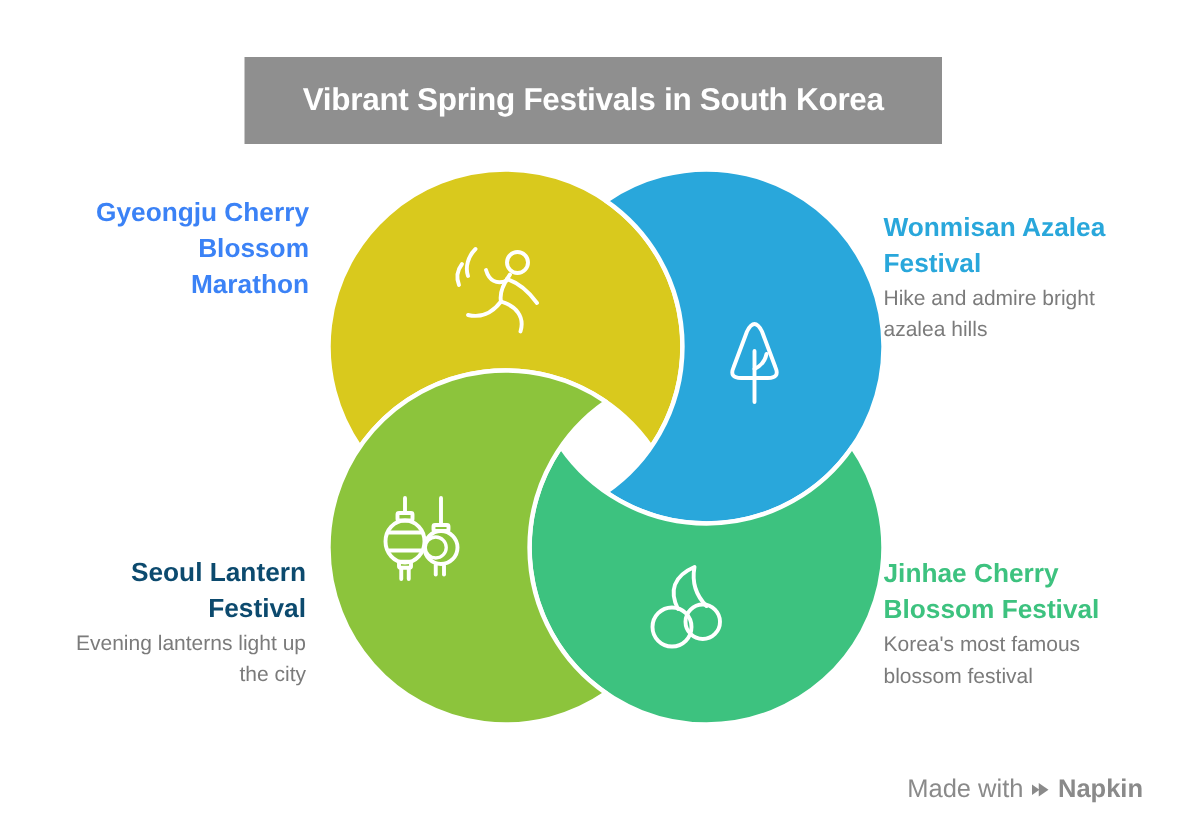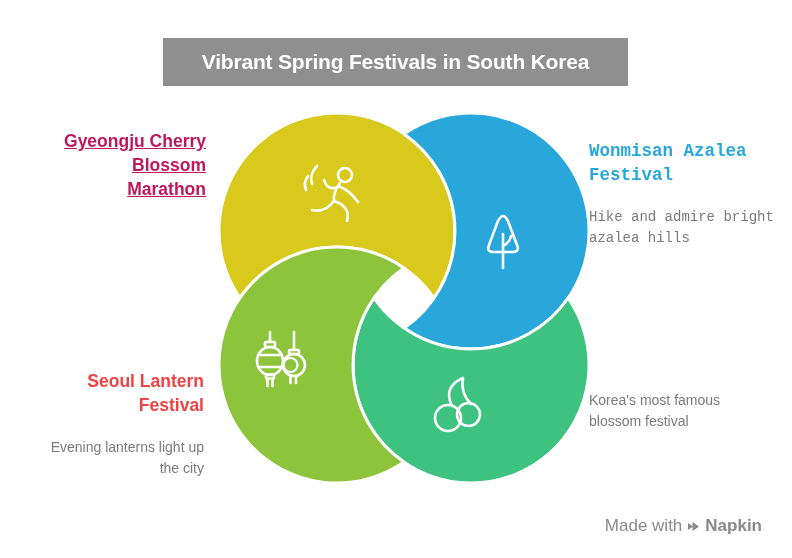--- a/index.html
+++ b/index.html
@@ -7,21 +7,21 @@
     position: relative;
     width: 792px;
     height: 558px;
     background: #ffffff;
     overflow: hidden;
     font-family: "Liberation Sans", sans-serif;
   }
   .title-box {
     position: absolute;
     left: 163px; top: 38px;
-    width: 465px; height: 48px;
+    width: 465px; height: 58px;
     display: flex; align-items: center; justify-content: center;
   }
   .title-box .title-text {
     color: #ffffff;
     font-size: 21px;
     font-weight: bold;
     letter-spacing: -0.2px;
     white-space: nowrap;
   }
   .knot-svg { position: absolute; left: 0; top: 0; }
@@ -30,24 +30,24 @@
     font-size: 17.5px;
     font-weight: bold;
     line-height: 24px;
     white-space: pre-line;
   }
   .item .desc {
     font-size: 14px;
     line-height: 21px;
     color: #7B7B7B;
     white-space: pre-line;
-    margin-top: 20px;
+    margin-top: 1px;
   }
   #item-gyeongju { left: 24px;  top: 129px; width: 182px; text-align: right; }
-  #item-wonmisan { left: 589px; top: 139px; width: 195px; text-align: left; font-family: Liberation Mono, monospace; }
+  #item-wonmisan { left: 589px; top: 139px; width: 195px; text-align: left; }
   #item-seoul    { left: 22px;  top: 369px; width: 182px; text-align: right; }
   #item-jinhae   { left: 589px; top: 370px; width: 195px; text-align: left; }
   .attribution {
     position: absolute;
     right: 30px; top: 516px;
     display: flex; align-items: center; gap: 5px;
     color: #8A8A8A;
     font-size: 17px;
     text-decoration: none;
     cursor: pointer;
@@ -110,40 +110,42 @@
     </g>
 
     <g fill="none" stroke="#FFFFFF" stroke-width="2.6" stroke-linecap="round" stroke-linejoin="round">
       <circle cx="448" cy="418" r="13"></circle>
       <circle cx="468.5" cy="414.5" r="11.5"></circle>
       <path d="M452,406 C446,394 449,384 463,378 C461,389 464,397 471,404"></path>
     </g>
   </svg>
 
   <div class="item" id="item-gyeongju">
-    <div class="heading" style="color: #be185d; text-decoration: underline;">Gyeongju Cherry
+    <div class="heading" style="color: #3b82f6;">Gyeongju Cherry
 Blossom
 Marathon</div>
   </div>
 
   <div class="item" id="item-wonmisan">
     <div class="heading" style="color: rgb(41, 167, 219);">Wonmisan Azalea
 Festival</div>
     <div class="desc">Hike and admire bright
 azalea hills</div>
   </div>
 
   <div class="item" id="item-seoul">
-    <div class="heading" style="color: #ef4444;">Seoul Lantern
+    <div class="heading" style="color: #0c4a6e;">Seoul Lantern
 Festival</div>
     <div class="desc">Evening lanterns light up
 the city</div>
   </div>
 
   <div class="item" id="item-jinhae">
+    <div class="heading" style="color: rgb(61, 194, 127);">Jinhae Cherry
+Blossom Festival</div>
     <div class="desc">Korea's most famous
 blossom festival</div>
   </div>
 
   <div class="attribution">
     <span>Made with</span>
     <svg width="13" height="13" viewBox="0 0 13 13">
       <path d="M1,3 L6,6.5 L1,10 Z" fill="#8A8A8A"></path>
       <path d="M5.5,2 L12,6.5 L5.5,11 Z" fill="#8A8A8A"></path>
     </svg>

